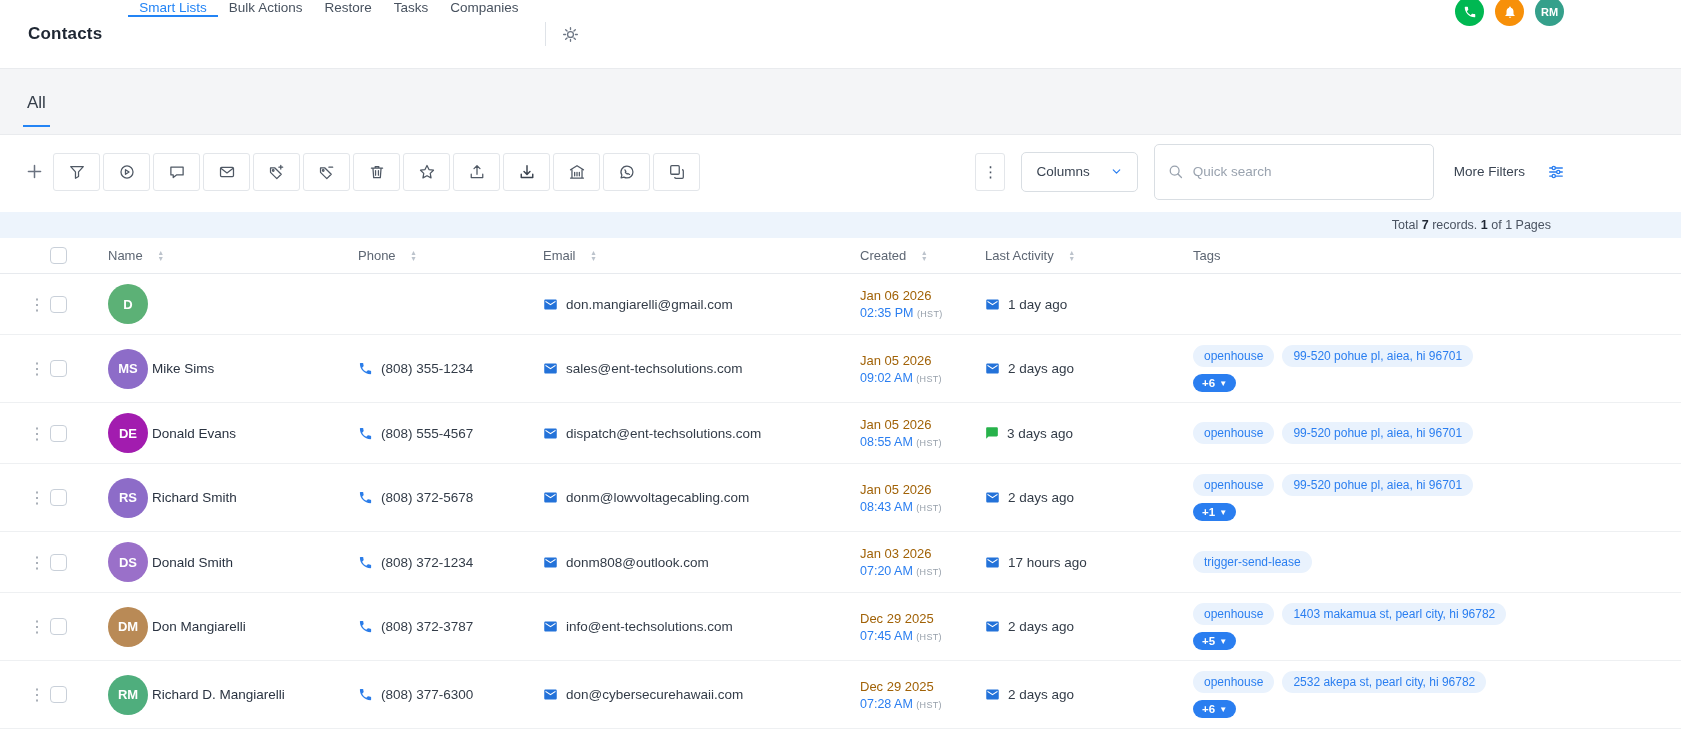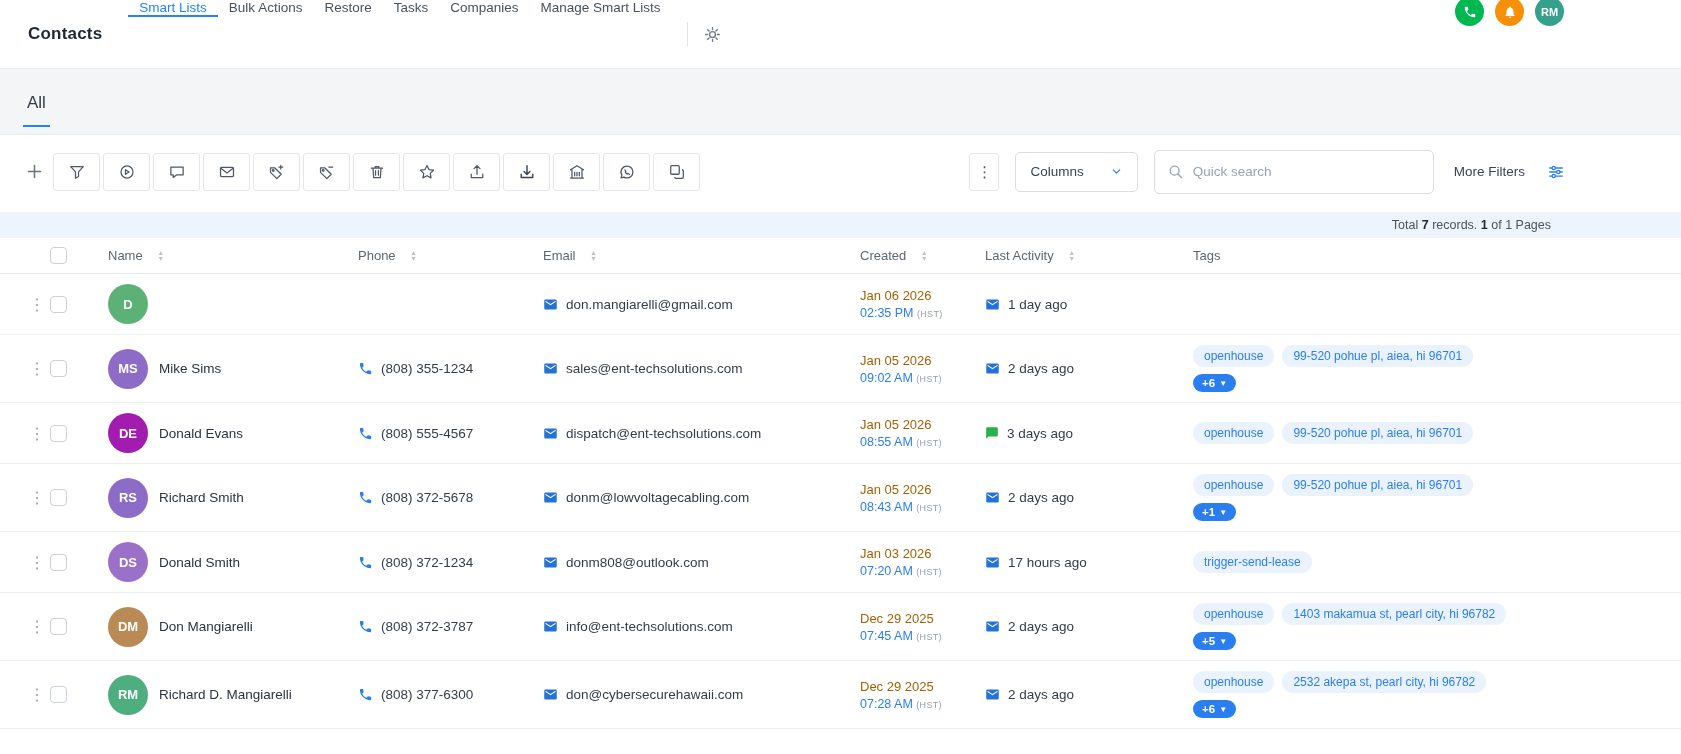--- a/index.html
+++ b/index.html
@@ -24,22 +24,22 @@
   .subtab{padding:0 4px 12px;font-size:17px;color:#343d49;cursor:pointer;border-bottom:2.5px solid transparent}
   .subtab.active{border-bottom-color:#2384f5}
 
   
   .toolbar{height:73px;background:#fff;display:flex;align-items:center;padding:0 116px 0 18px}
   .tgroup{display:flex;align-items:center;gap:3px}
   .tbtn{width:47px;height:38px;background:#fff;border:1px solid #e3e6ea;border-radius:3px;display:flex;align-items:center;justify-content:center;cursor:pointer}
   .tbtn.plain{border-color:transparent;width:32px}
   .toolbar-right{margin-left:auto;display:flex;align-items:center;gap:16px}
   .kebab-btn{width:30px;height:38px;background:#fff;border:1px solid #e3e6ea;border-radius:3px;color:#4b5563;font-size:15px;cursor:pointer}
-  .columns-btn{height:40px;padding:0 14px;border:1px solid #d9dee3;border-radius:5px;background:#fff;font-size:13.5px;color:#3a4452;display:flex;align-items:center;gap:26px;cursor:pointer;font-family:inherit}
-  .search-box{width:280px;height:44px;border:1px solid #d9dee3;border-radius:5px;display:flex;align-items:center;gap:9px;padding:0 12px;background:#fff}
+  .columns-btn{height:40px;padding:0 14px;border:1px solid #d9dee3;border-radius:5px;background:#fff;font-size:13.5px;color:#3a4452;display:flex;align-items:center;gap:20px;cursor:pointer;font-family:inherit}
+  .search-box{width:280px;height:56px;border:1px solid #d9dee3;border-radius:5px;display:flex;align-items:center;gap:9px;padding:0 12px;background:#fff}
   .search-box input{border:none;outline:none;width:100%;font-size:13.5px;color:#333c48;font-family:inherit;background:transparent}
   .search-box input::placeholder{color:#9aa3af}
   .more-filters{display:flex;align-items:center;gap:22px;font-size:13.5px;color:#3a4452;cursor:pointer;background:none;border:none;font-family:inherit;padding-left:4px}
 
   
   .summary-bar{height:26px;margin-top:4px;background:#edf4fc;display:flex;align-items:center;justify-content:flex-end;padding-right:130px;font-size:12.5px;color:#4a5361}
   .summary-bar b{color:#1f2733}
 
   
   .grid-row{display:grid;grid-template-columns:26px 45px 263px 185px 317px 125px 200px 1fr;align-items:center;padding-left:24px;padding-right:116px}
@@ -48,21 +48,21 @@
   .th-name{padding-left:13px}
   .th-tags{padding-left:8px}
   .sort{display:inline-flex;flex-direction:column;line-height:6px;font-size:8px;color:#bcc3cc;cursor:pointer}
   .sort i{font-style:normal}
 
   .trow{min-height:61px;border-bottom:1px solid #eef0f2;background:#fff}
   .cell{display:flex;align-items:center;min-width:0}
   .kebab-dots{color:#9aa1ab;font-size:16px;cursor:pointer;margin:0 auto;letter-spacing:0}
   .checkbox{width:17px;height:17px;border:1.5px solid #c9d0d9;border-radius:4px;background:#fff;display:inline-block;cursor:pointer}
   .avatar{width:40px;height:40px;border-radius:50%;color:#fff;font-size:13px;font-weight:bold;display:flex;align-items:center;justify-content:center;margin-left:13px;flex:none;cursor:pointer}
-  .name-text{font-size:13.5px;color:#2a3341;margin-left:11px;cursor:pointer;white-space:nowrap}
+  .name-text{font-size:13.5px;color:#2a3341;margin-left:4px;cursor:pointer;white-space:nowrap}
   .cell-text{font-size:13.5px;color:#333c48;white-space:nowrap}
   .cell .icon{margin-right:8px;display:flex;align-items:center}
   .created-cell{flex-direction:column;align-items:flex-start;gap:3px}
   .created-date{font-size:13px;color:#a16207}
   .created-time{font-size:12.5px;color:#2a7ef0}
   .tz{font-style:normal;font-size:9px;color:#97a0ab;letter-spacing:.3px}
   .tags-cell{flex-direction:column;align-items:flex-start;gap:7px;padding:10px 0 10px 8px}
   .tag-line{display:flex;gap:8px;flex-wrap:wrap}
   .tag-pill{background:#e9f2fd;color:#2a7ef0;font-size:12px;padding:4px 11px;border-radius:12px;cursor:pointer;white-space:nowrap}
   .more-badge{background:#2a7ef0;color:#fff;font-size:11.5px;font-weight:bold;padding:3px 9px;border-radius:11px;display:inline-flex;align-items:center;gap:4px;cursor:pointer}
@@ -91,21 +91,20 @@
 </div>
 
 <div class="navbar">
   <div class="page-title">Contacts</div>
   <div class="htabs">
       <div class="htab active">Smart Lists</div>
       <div class="htab">Bulk Actions</div>
       <div class="htab">Restore</div>
       <div class="htab">Tasks</div>
       <div class="htab">Companies</div>
-      <div class="htab">Manage Smart Lists</div>
     </div>
   <div class="nav-divider"></div>
   <button class="gear-btn">
     <span class="icon">
         <svg width="19" height="19" viewBox="0 0 20 20" fill="none" stroke="#6e7785" stroke-width="1.4" stroke-linecap="round">
           <circle cx="10" cy="10" r="3.1"></circle>
           <path d="M10 2.8v2M10 15.2v2M2.8 10h2M15.2 10h2M4.9 4.9l1.5 1.5M13.6 13.6l1.5 1.5M15.1 4.9l-1.5 1.5M6.4 13.6l-1.5 1.5"></path>
         </svg>
       </span>
   </button>

